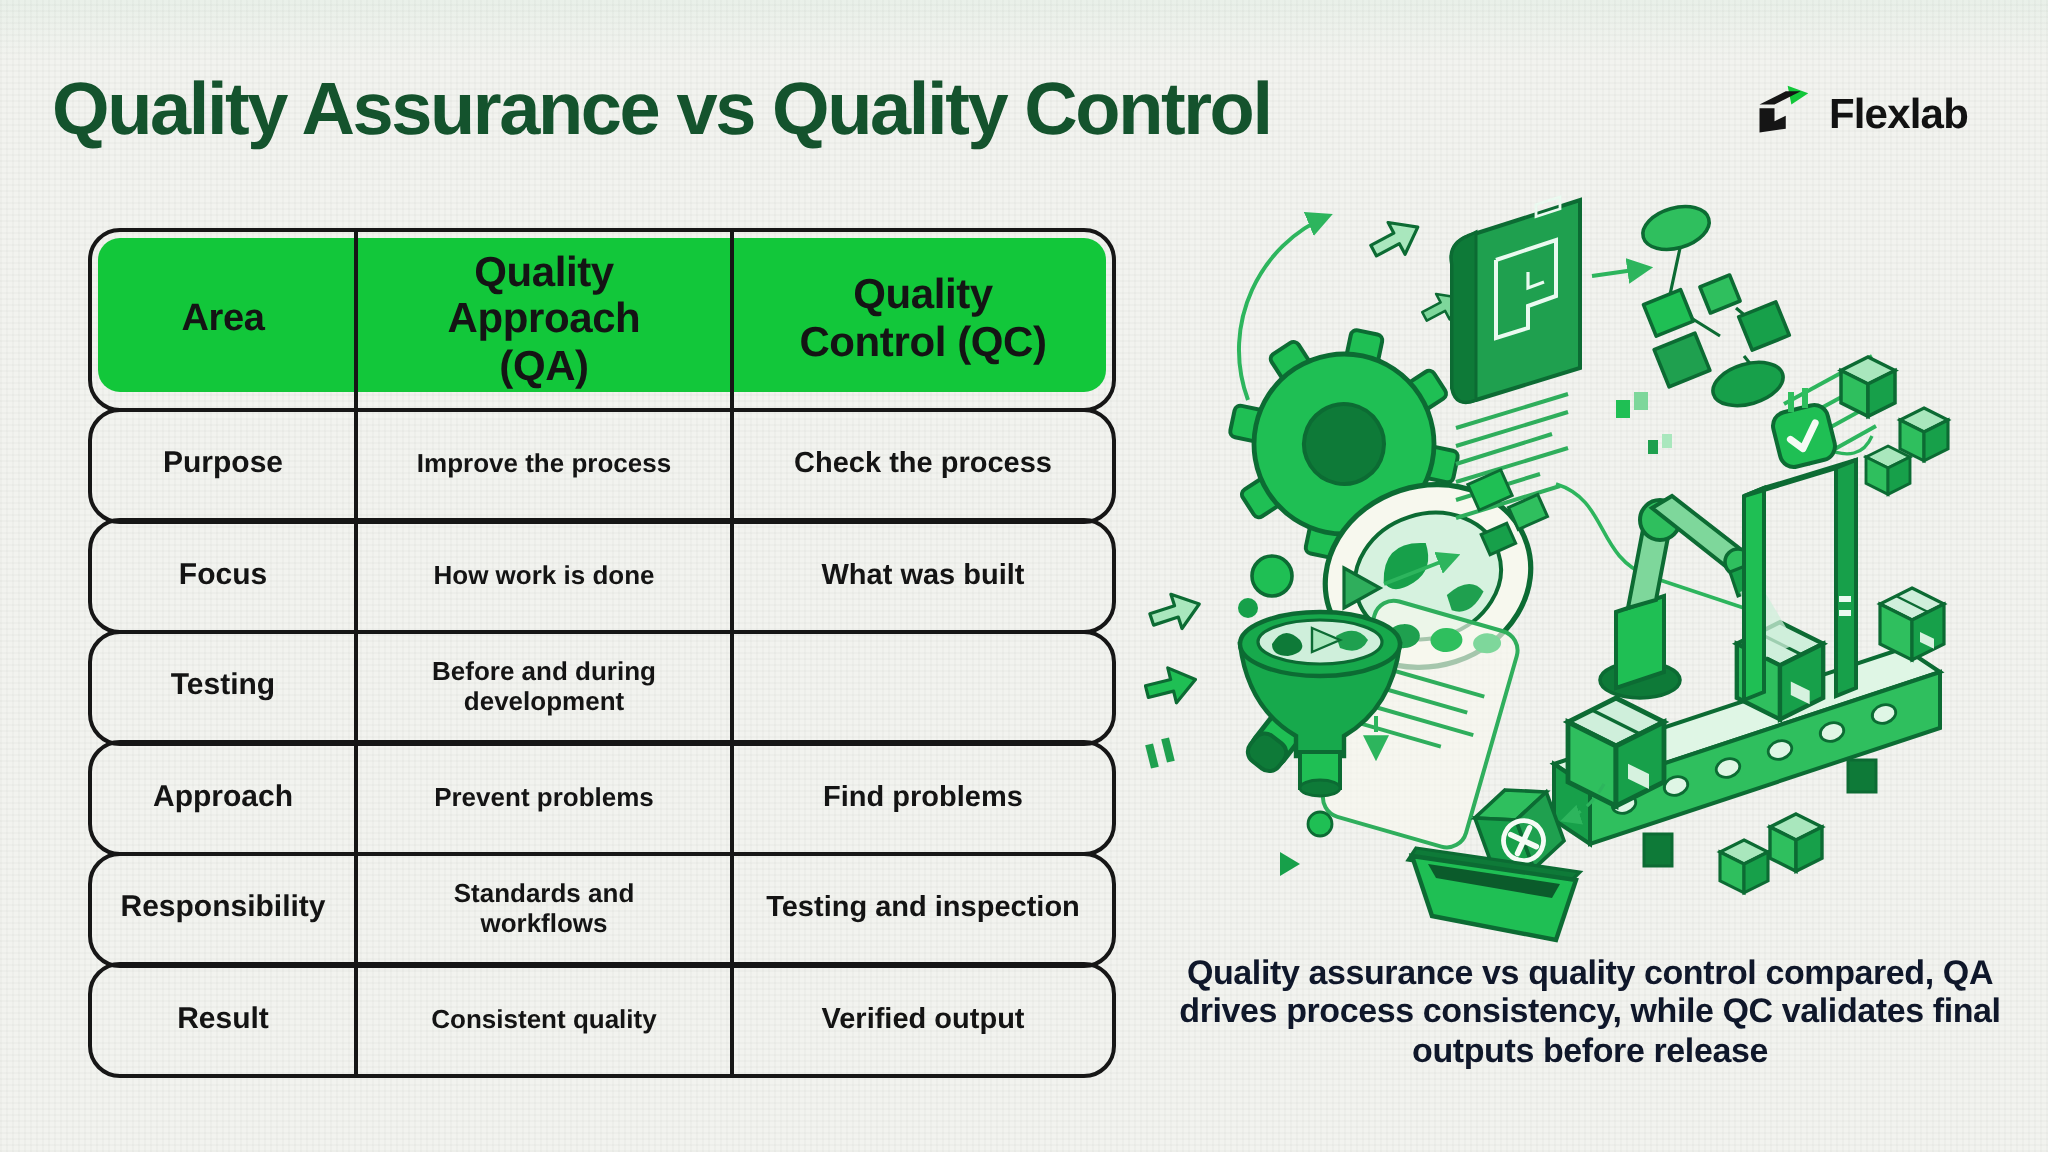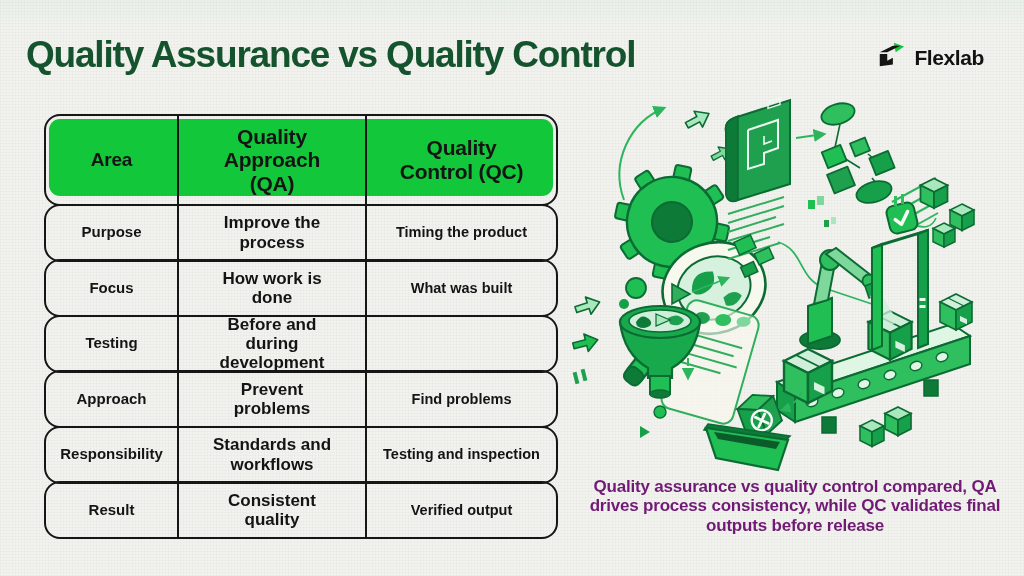--- a/index.html
+++ b/index.html
@@ -31,29 +31,29 @@
   .trow{height:58px;}
   .thead-green{
     position:absolute;left:3px;right:3px;top:3px;bottom:8px;
     background:var(--green,#12c73a);border-radius:11px;z-index:0;
   }
   .cell{
     box-sizing:border-box;display:flex;flex-direction:column;align-items:center;justify-content:center;
     text-align:center;z-index:1;font-weight:bold;line-height:1.12;
   }
   .c1{width:133px;border-right:2.5px solid #161616;font-size:15px;}
-  .c2{width:188px;border-right:2.5px solid #161616;font-size:17px;padding:0 24px;}
+  .c2{width:188px;border-right:2.5px solid #161616;font-size:13px;padding:0 24px;}
   .c3{flex:1;font-size:14.5px;padding:0 10px;}
   .thead .cell{font-size:21px;letter-spacing:-0.2px;}
   .thead .c1{font-size:19px;}
 
   
   .caption{
     position:absolute;left:576px;top:477px;width:438px;
-    text-align:center;font-size:17px;font-weight:bold;line-height:1.14;letter-spacing:-0.2px;color:#701a75;
+    text-align:center;font-size:17px;font-weight:bold;line-height:1.14;letter-spacing:-0.2px;color:#0f172a;
   }
 
   .illustration{position:absolute;left:572px;top:92px;width:440px;height:382px;}
 </style>
 </head>
 <body>
 
 <div class="page-title">Quality Assurance vs Quality Control</div>
 
 <div class="logo">
@@ -77,21 +77,21 @@
     </div>
     <div class="cell c3">
       <span>Quality</span>
       <span>Control (QC)</span>
     </div>
   </div>
 
   <div class="trow">
     <div class="cell c1">Purpose</div>
     <div class="cell c2">Improve the process</div>
-    <div class="cell c3">Timing the product</div>
+    <div class="cell c3">Check the process</div>
   </div>
   <div class="trow">
     <div class="cell c1">Focus</div>
     <div class="cell c2">How work is done</div>
     <div class="cell c3">What was built</div>
   </div>
   <div class="trow">
     <div class="cell c1">Testing</div>
     <div class="cell c2">Before and during development</div>
   </div>

